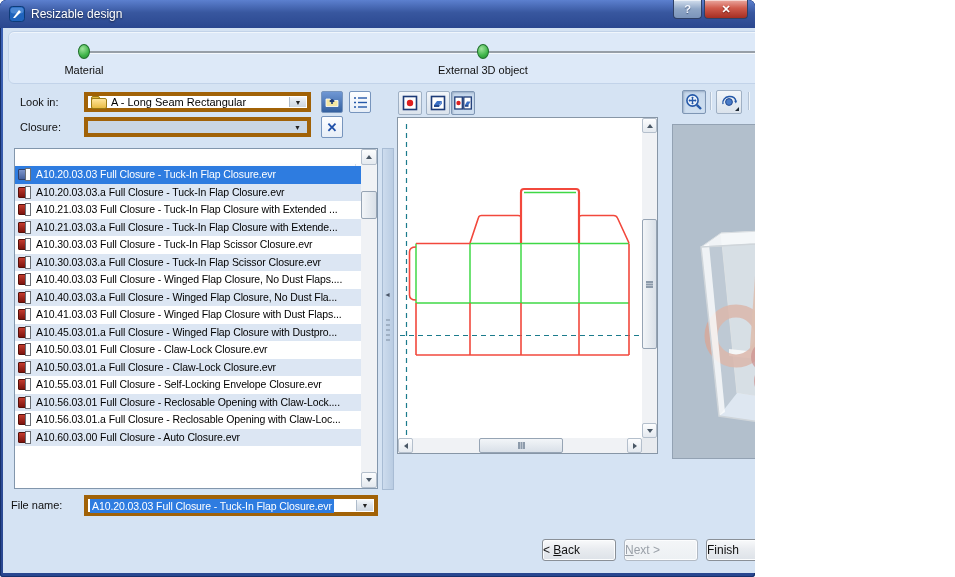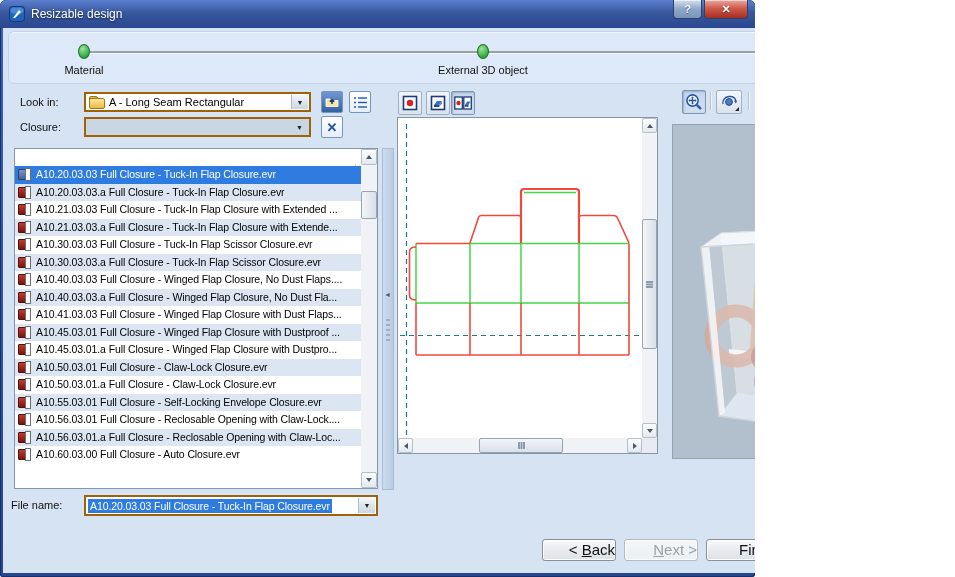--- a/index.html
+++ b/index.html
@@ -21,21 +21,21 @@
   .wizard{position:absolute;left:5px;top:3px;width:937px;height:53px;background:#dde9f8;
     border:1px solid #c2d3e9;border-radius:6px;box-shadow:inset 0 1px 0 #f0f6fc;padding-left:6px;}
   .wiz-line{position:absolute;left:75px;top:19px;width:794px;height:2px;background:#979fa8;box-shadow:0 1px 0 #f4f8fc;}
   .dot{position:absolute;top:12px;width:12px;height:15px;border-radius:50%;}
   .dot.done{background:radial-gradient(circle at 35% 30%,#9fe39b,#3eb449 60%,#2a8c35);border:1px solid #1e702b;}
   .dot.current{background:radial-gradient(circle at 35% 30%,#ffd57e,#f09d26 60%,#c87a0e);border:1px solid #8f5c07;}
   .wiz-label{position:absolute;top:32px;width:140px;text-align:center;font-size:11px;color:#101010;}
 
   
   .lbl{position:absolute;font-size:11px;color:#101010;}
-  .combo{position:absolute;height:20px;background:#fff;border:2px solid #a16207;display:flex;align-items:center;font-size:11px;}
+  .combo{position:absolute;height:20px;background:#fff;border:4px solid #a16207;display:flex;align-items:center;font-size:11px;}
   .combo .arrow-btn{position:absolute;right:1px;top:1px;bottom:1px;width:17px;
     background:linear-gradient(#f4f7fa,#dde4ec 50%,#cfd8e2);border-left:1px solid #aebccb;
     display:flex;align-items:center;justify-content:center;color:#222;font-size:7px;}
   .folder-ic{position:relative;width:15px;height:12px;margin:0 5px 0 3px;flex:none;}
   .folder-ic::before{content:"";position:absolute;left:0;top:0;width:7px;height:4px;background:#e3b83c;border:1px solid #9a7a14;border-radius:2px 2px 0 0;}
   .folder-ic::after{content:"";position:absolute;left:0;top:2px;width:14px;height:9px;background:linear-gradient(#ffe49a,#e9bc45);border:1px solid #9a7a14;border-radius:2px;}
   .sq-btn{position:absolute;width:22px;height:22px;border:1px solid #7795bd;border-radius:2px;
     display:flex;align-items:center;justify-content:center;}
   .btn-up{background:linear-gradient(#6f97d4,#35619f);}
   .btn-list{background:linear-gradient(#fdfeff,#e7eef7);}
@@ -90,21 +90,21 @@
   .canvas2d{position:absolute;left:394px;top:89px;width:261px;height:337px;background:#fff;border:1px solid #8796a6;}
   .draw2d{position:absolute;left:0;top:0;width:244px;height:320px;}
   .vsb2{right:0;top:0;width:15px;height:320px;}
   .hsb2{left:0;bottom:0;width:244px;height:15px;background:#f0f2f5;position:absolute;}
   .sb-corner{position:absolute;right:0;bottom:0;width:15px;height:15px;background:#e8ebef;}
 
   
   .canvas3d{position:absolute;left:669px;top:96px;width:277px;height:335px;background:#b2bfcc;border:1px solid #93a2b3;}
 
   
-  .btn{position:absolute;top:511px;width:74px;height:22px;font-size:15px;color:#111;text-align:right;line-height:20px;
+  .btn{position:absolute;top:511px;width:74px;height:22px;font-size:12px;color:#111;text-align:left;line-height:20px;
     border:1px solid #8a9097;border-radius:3px;background:linear-gradient(#f9fafb,#e9ecf0 45%,#dde2e8);
     box-shadow:inset 0 0 0 1px #fcfdfe;cursor:default;}
   .btn.disabled{color:#9aa0a8;border-color:#b2bac4;background:linear-gradient(#f4f6f8,#ecf0f3);}
   .u{text-decoration:underline;}
   .resize-grip{position:absolute;right:3px;bottom:2px;width:14px;height:14px;
     background:repeating-linear-gradient(135deg,transparent 0 3px,#9fb0c4 3px 4.5px,#ffffff 4.5px 5.5px);}
   svg{display:block;}
 </style>
 </head>
 <body>
@@ -239,27 +239,20 @@
               <i class="page"></i>
             </span>
           <span class="fname">A10.40.03.03.a Full Closure - Winged Flap Closure, No Dust Fla...</span>
         </div>
           <div class="row">
           <span class="doc-icon">
               <i class="box"></i>
               <i class="page"></i>
             </span>
           <span class="fname">A10.41.03.03 Full Closure - Winged Flap Closure with Dust Flaps...</span>
-        </div>
-          <div class="row">
-          <span class="doc-icon">
-              <i class="box"></i>
-              <i class="page"></i>
-            </span>
-          <span class="fname">A10.45.03.01 Full Closure - Winged Flap Closure with Dustproof ...</span>
         </div>
           <div class="row">
           <span class="doc-icon">
               <i class="box"></i>
               <i class="page"></i>
             </span>
           <span class="fname">A10.45.03.01.a Full Closure - Winged Flap Closure with Dustpro...</span>
         </div>
           <div class="row">
           <span class="doc-icon">

